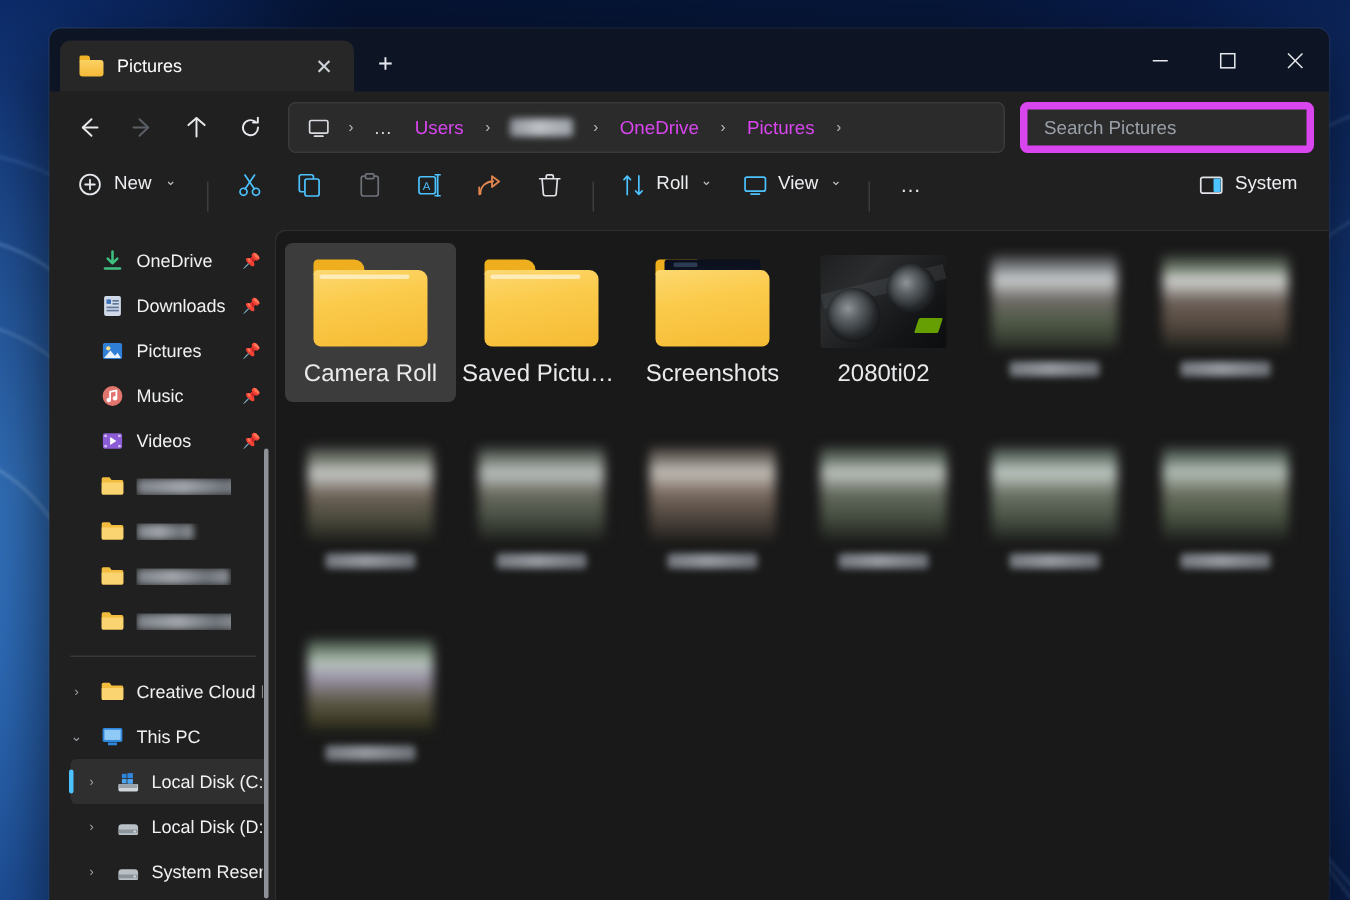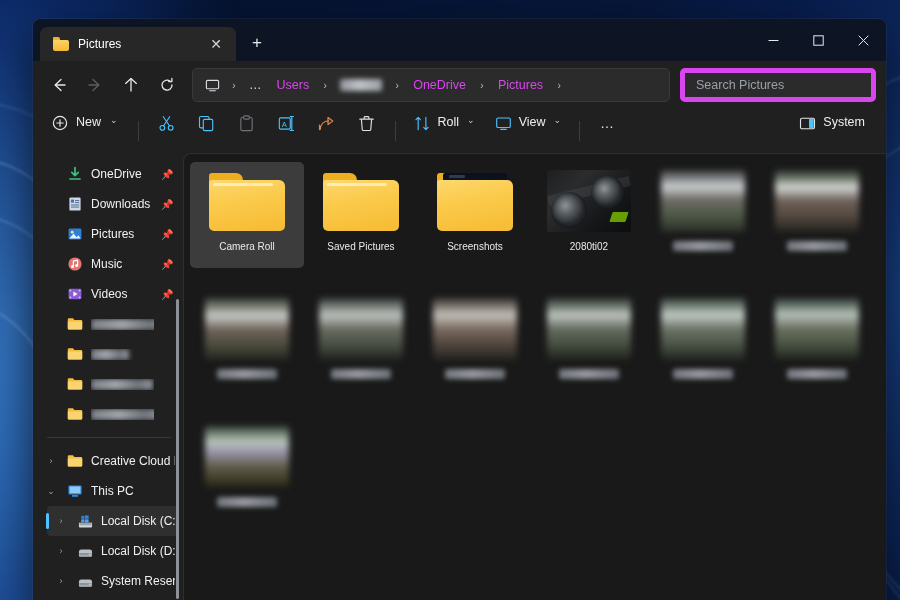--- a/index.html
+++ b/index.html
@@ -180,21 +180,21 @@
   }
   .grid { display: flex; flex-wrap: wrap; gap: 0px; }
   .tile {
     width: 114px; height: 106px; border-radius: 5px; margin: 0 0 22px 0;
     display: flex; flex-direction: column; align-items: center; justify-content: flex-start;
     padding-top: 6px;
   }
   .tile.selected { background: #3c3c3c; }
   .thumbwrap { width: 84px; height: 66px; display: flex; align-items: center; justify-content: center; }
   .tilelabel {
-    margin-top: 7px; font-size: 10px; color: #e9eaec; max-width: 106px;
+    margin-top: 7px; font-size: 16px; color: #e9eaec; max-width: 106px;
     white-space: nowrap; overflow: hidden; text-overflow: ellipsis; text-align: center;
   }
   .tilelabel.blur {
     width: 60px; height: 10px; border-radius: 2px;
     background: linear-gradient(90deg,#8a9098,#b5bac1 45%,#828890);
     filter: blur(2.4px); opacity: .8;
   }
 
   
   .folder { width: 76px; height: 60px; position: relative; }

